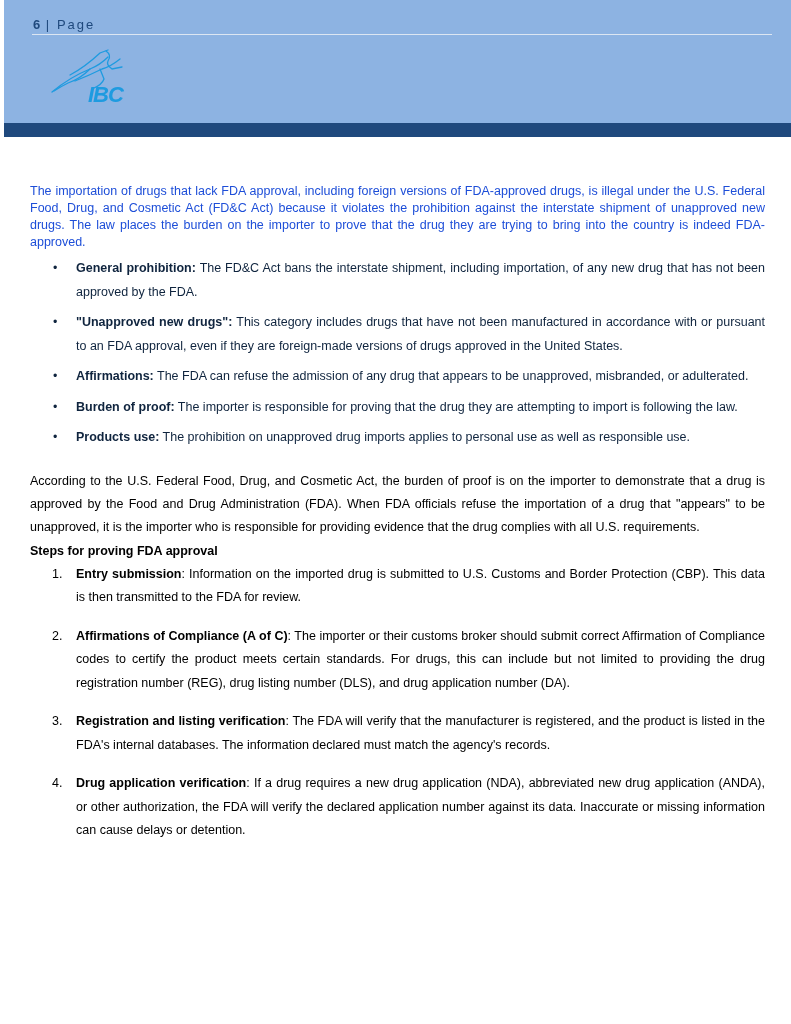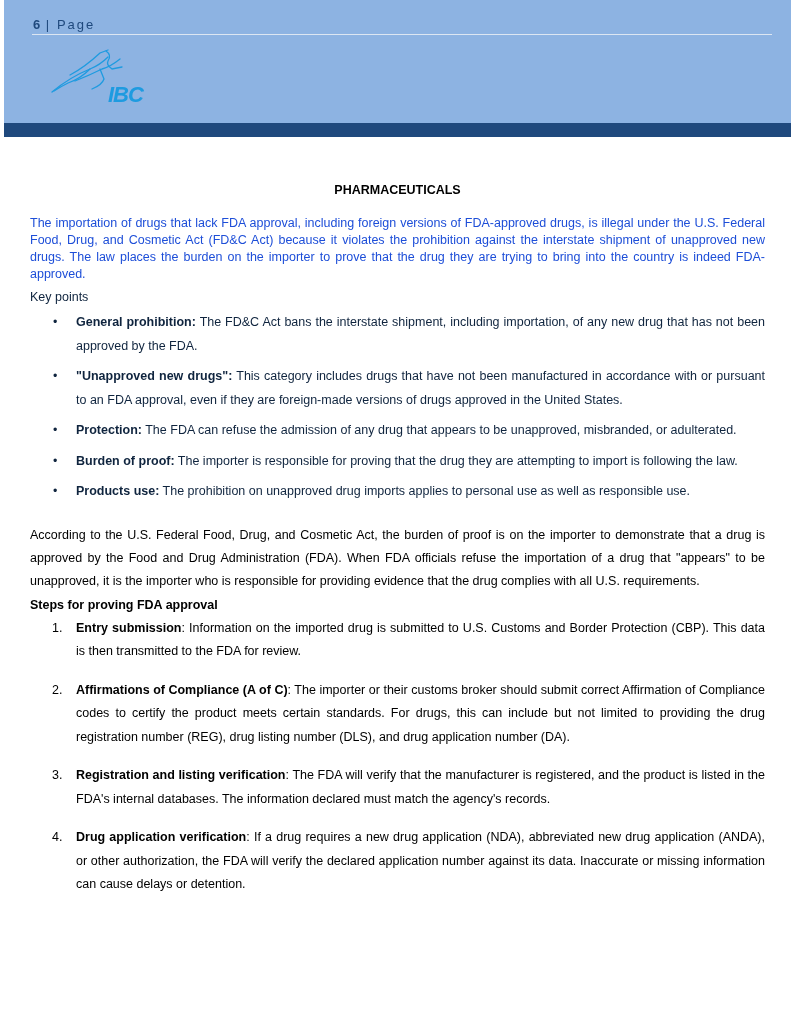--- a/index.html
+++ b/index.html
@@ -3,21 +3,21 @@
 <meta charset="utf-8">
 <style>
   html, body { margin: 0; padding: 0; background: #ffffff; }
   body { width: 791px; height: 1024px; position: relative; overflow: hidden; font-family: "Liberation Sans", sans-serif; }
   .header { position: absolute; left: 4px; top: 0; width: 787px; height: 123px; background: #8db3e2; padding-left: 45px; }
   .header-band { position: absolute; left: 4px; top: 123px; width: 787px; height: 14px; background: #1f497d; }
   .page-num { position: absolute; left: 29px; top: 17px; font-size: 13px; color: #1f497d; letter-spacing: 2px; }
   .page-num b { font-weight: bold; letter-spacing: 0; }
   .header-rule { position: absolute; left: 28px; top: 34px; width: 740px; height: 1px; background: #dce6f2; }
   .logo { position: absolute; left: 46px; top: 47px; width: 90px; height: 65px; }
-  .logo-text { position: absolute; left: 104px; top: 82px; font-size: 22px; font-weight: bold; font-style: italic; color: #1e9be0; letter-spacing: -1px; }
+  .logo-text { position: absolute; left: 84px; top: 82px; font-size: 22px; font-weight: bold; font-style: italic; color: #1e9be0; letter-spacing: -1px; }
   .header-title { position: absolute; left: 520px; top: 53px; width: 240px; font-size: 13px; line-height: 12px; font-weight: bold; color: #1f497d; }
   .content { position: absolute; left: 30px; top: 183px; width: 735px; color: #000; font-size: 12.5px; }
   .section-title { text-align: center; font-weight: bold; font-size: 12.5px; margin: 0 0 18px 0; }
   p { margin: 0; text-align: justify; }
   .intro { line-height: 17px; color: #1d4ed8; }
   .key-heading { margin-top: 6px; line-height: 16px; color: #0f243e; }
   ul.bullets { list-style: none; margin: 6px 0 0 0; padding: 0; }
   ul.bullets li { position: relative; padding-left: 46px; line-height: 23.5px; margin-bottom: 7px; text-align: justify; color: #0f243e; }
   ul.bullets li .dot { position: absolute; left: 23px; top: 0; }
   .after { margin-top: 20px; line-height: 23px; }
@@ -42,27 +42,25 @@
       <path d="M50 22 L54 32 Q52 38 42 42"></path>
       <path d="M40 22 Q30 32 18 36 Q10 40 4 44"></path>
       <path d="M56 4 Q62 8 58 14 Q56 18 62 22 L72 20"></path>
     </g>
   </svg>
   <div class="logo-text">IBC</div>
 </div>
 <div class="header-band"></div>
 
 <div class="content">
-  <div class="section-title">PHARMACEUTICALS</div>
   <p class="intro">The importation of drugs that lack FDA approval, including foreign versions of FDA-approved drugs, is illegal under the U.S. Federal Food, Drug, and Cosmetic Act (FD&amp;C Act) because it violates the prohibition against the interstate shipment of unapproved new drugs. The law places the burden on the importer to prove that the drug they are trying to bring into the country is indeed FDA-approved.</p>
-  <div class="key-heading">Key points</div>
   <ul class="bullets">
     <li><span class="dot">•</span><b>General prohibition:</b><span> The FD&amp;C Act bans the interstate shipment, including importation, of any new drug that has not been approved by the FDA.</span></li>
     <li><span class="dot">•</span><b>"Unapproved new drugs":</b><span> This category includes drugs that have not been manufactured in accordance with or pursuant to an FDA approval, even if they are foreign-made versions of drugs approved in the United States.</span></li>
-    <li><span class="dot">•</span><b>Protection:</b><span> The FDA can refuse the admission of any drug that appears to be unapproved, misbranded, or adulterated.</span></li>
+    <li><span class="dot">•</span><b>Affirmations:</b><span> The FDA can refuse the admission of any drug that appears to be unapproved, misbranded, or adulterated.</span></li>
     <li><span class="dot">•</span><b>Burden of proof:</b><span> The importer is responsible for proving that the drug they are attempting to import is following the law.</span></li>
     <li><span class="dot">•</span><b>Products use:</b><span> The prohibition on unapproved drug imports applies to personal use as well as responsible use.</span></li>
   </ul>
   <p class="after">According to the U.S. Federal Food, Drug, and Cosmetic Act, the burden of proof is on the importer to demonstrate that a drug is approved by the Food and Drug Administration (FDA). When FDA officials refuse the importation of a drug that "appears" to be unapproved, it is the importer who is responsible for providing evidence that the drug complies with all U.S. requirements.</p>
   <div class="steps-heading">Steps for proving FDA approval</div>
   <ol class="steps">
     <li><span class="num">1.</span><b>Entry submission</b><span>: Information on the imported drug is submitted to U.S. Customs and Border Protection (CBP). This data is then transmitted to the FDA for review.</span></li>
     <li><span class="num">2.</span><b>Affirmations of Compliance (A of C)</b><span>: The importer or their customs broker should submit correct Affirmation of Compliance codes to certify the product meets certain standards. For drugs, this can include but not limited to providing the drug registration number (REG), drug listing number (DLS), and drug application number (DA).</span></li>
     <li><span class="num">3.</span><b>Registration and listing verification</b><span>: The FDA will verify that the manufacturer is registered, and the product is listed in the FDA's internal databases. The information declared must match the agency's records.</span></li>
     <li><span class="num">4.</span><b>Drug application verification</b><span>: If a drug requires a new drug application (NDA), abbreviated new drug application (ANDA), or other authorization, the FDA will verify the declared application number against its data. Inaccurate or missing information can cause delays or detention.</span></li>

